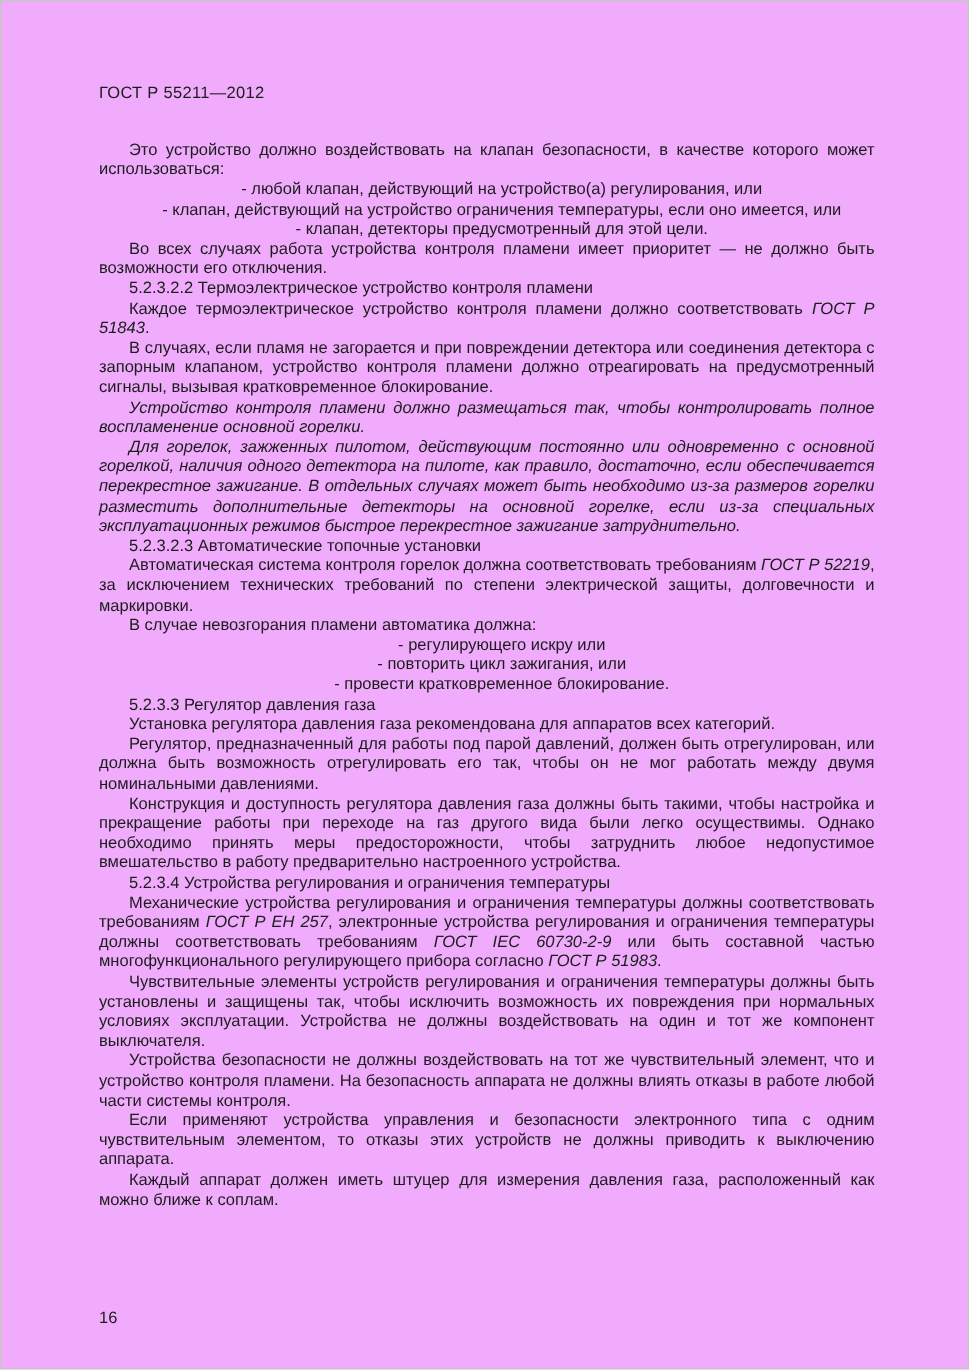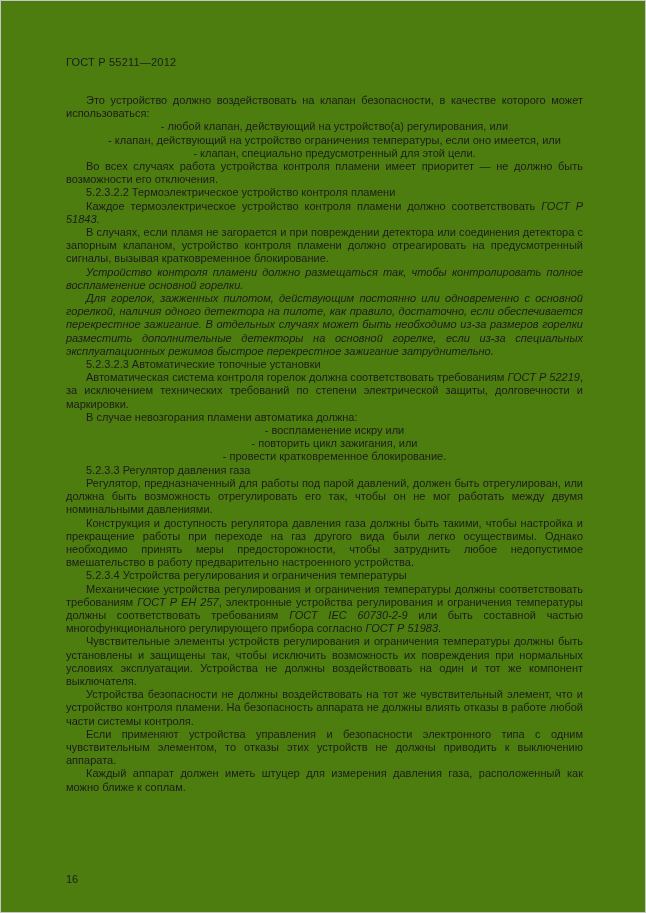--- a/index.html
+++ b/index.html
@@ -5,21 +5,21 @@
   html, body {
     margin: 0;
     padding: 0;
     background: #ffffff;
   }
   .page {
     position: relative;
     width: 646px;
     height: 913px;
     box-sizing: border-box;
-    background: #4d7c0f;
+    background: #f0abfc;
     border: 1px solid #c6c6c6;
     padding: 55px 62px 0 65px;
     font-family: "Liberation Sans", sans-serif;
     color: #1c1c1c;
     overflow: hidden;
   }
   .doc-header {
     font-size: 11px;
     letter-spacing: 0.2px;
     color: #1c1c1c;
@@ -56,34 +56,35 @@
 </head>
 <body>
 
 <div class="page">
   <div class="doc-header">ГОСТ Р 55211—2012</div>
 
   <div class="doc-body">
       <p class="block p"><span>Это устройство должно воздействовать на клапан безопасности, в качестве которого может использоваться:</span></p>
       <p class="block li"><span>-  любой клапан, действующий на устройство(а) регулирования, или</span></p>
       <p class="block li"><span>-  клапан, действующий на устройство ограничения температуры, если оно имеется, или</span></p>
-      <p class="block li"><span>-  клапан, специально предусмотренный для этой цели.</span></p>
+      <p class="block li"><span>-  клапан, детекторы предусмотренный для этой цели.</span></p>
       <p class="block p"><span>Во всех случаях работа устройства контроля пламени имеет приоритет — не должно быть возможности его отключения.</span></p>
       <p class="block h"><span>5.2.3.2.2 Термоэлектрическое устройство контроля пламени</span></p>
       <p class="block p"><span>Каждое термоэлектрическое устройство контроля пламени должно соответствовать </span><span class="i">ГОСТ Р 51843</span><span>.</span></p>
       <p class="block p"><span>В случаях, если пламя не загорается и при повреждении детектора или соединения детектора с запорным клапаном, устройство контроля пламени должно отреагировать на предусмотренный сигналы, вызывая кратковременное блокирование.</span></p>
       <p class="block p i-block"><span>Устройство контроля пламени должно размещаться так, чтобы контролировать полное воспламенение основной горелки.</span></p>
       <p class="block p i-block"><span>Для горелок, зажженных пилотом, действующим постоянно или одновременно с основной горелкой, наличия одного детектора на пилоте, как правило, достаточно, если обеспечивается перекрестное зажигание. В отдельных случаях может быть необходимо из-за размеров горелки разместить дополнительные детекторы на основной горелке, если из-за специальных эксплуатационных режимов быстрое перекрестное зажигание затруднительно.</span></p>
       <p class="block h"><span>5.2.3.2.3 Автоматические топочные установки</span></p>
       <p class="block p"><span>Автоматическая система контроля горелок должна соответствовать требованиям </span><span class="i">ГОСТ Р 52219</span><span>, за исключением технических требований по степени электрической защиты, долговечности и маркировки.</span></p>
       <p class="block p"><span>В случае невозгорания пламени автоматика должна:</span></p>
-      <p class="block li"><span>-  воспламенение искру или</span></p>
+      <p class="block li"><span>-  регулирующего искру или</span></p>
       <p class="block li"><span>-  повторить цикл зажигания, или</span></p>
       <p class="block li"><span>-  провести кратковременное блокирование.</span></p>
       <p class="block h"><span>5.2.3.3 Регулятор давления газа</span></p>
+      <p class="block p"><span>Установка регулятора давления газа рекомендована для аппаратов всех категорий.</span></p>
       <p class="block p"><span>Регулятор, предназначенный для работы под парой давлений, должен быть отрегулирован, или должна быть возможность отрегулировать его так, чтобы он не мог работать между двумя номинальными давлениями.</span></p>
       <p class="block p"><span>Конструкция и доступность регулятора давления газа должны быть такими, чтобы настройка и прекращение работы при переходе на газ другого вида были легко осуществимы. Однако необходимо принять меры предосторожности, чтобы затруднить любое недопустимое вмешательство в работу предварительно настроенного устройства.</span></p>
       <p class="block h"><span>5.2.3.4 Устройства регулирования и ограничения температуры</span></p>
       <p class="block p"><span>Механические устройства регулирования и ограничения температуры должны соответствовать требованиям </span><span class="i">ГОСТ Р ЕН 257</span><span>, электронные устройства регулирования и ограничения температуры должны соответствовать требованиям </span><span class="i">ГОСТ IEC 60730-2-9</span><span> или быть составной частью многофункционального регулирующего прибора согласно </span><span class="i">ГОСТ Р 51983</span><span>.</span></p>
       <p class="block p"><span>Чувствительные элементы устройств регулирования и ограничения температуры должны быть установлены и защищены так, чтобы исключить возможность их повреждения при нормальных условиях эксплуатации. Устройства не должны воздействовать на один и тот же компонент выключателя.</span></p>
       <p class="block p"><span>Устройства безопасности не должны воздействовать на тот же чувствительный элемент, что и устройство контроля пламени. На безопасность аппарата не должны влиять отказы в работе любой части системы контроля.</span></p>
       <p class="block p"><span>Если применяют устройства управления и безопасности электронного типа с одним чувствительным элементом, то отказы этих устройств не должны приводить к выключению аппарата.</span></p>
       <p class="block p"><span>Каждый аппарат должен иметь штуцер для измерения давления газа, расположенный как можно ближе к соплам.</span></p>
     </div>
 

